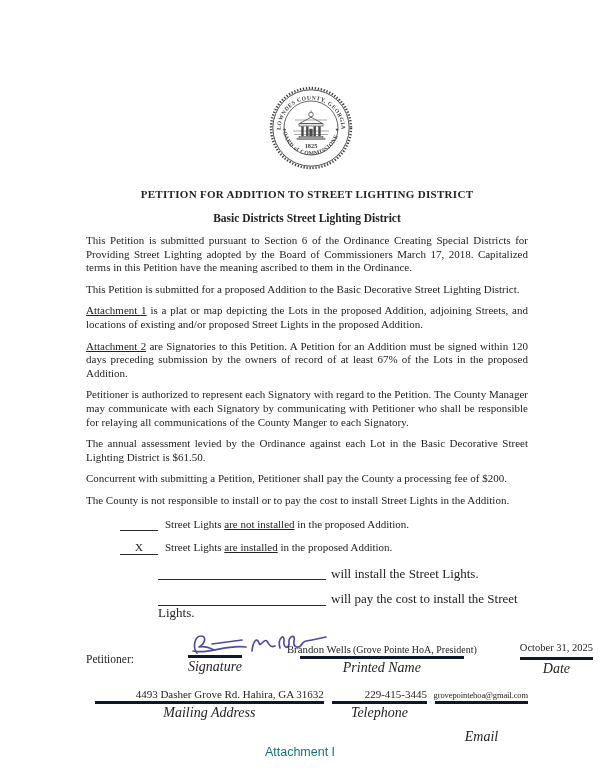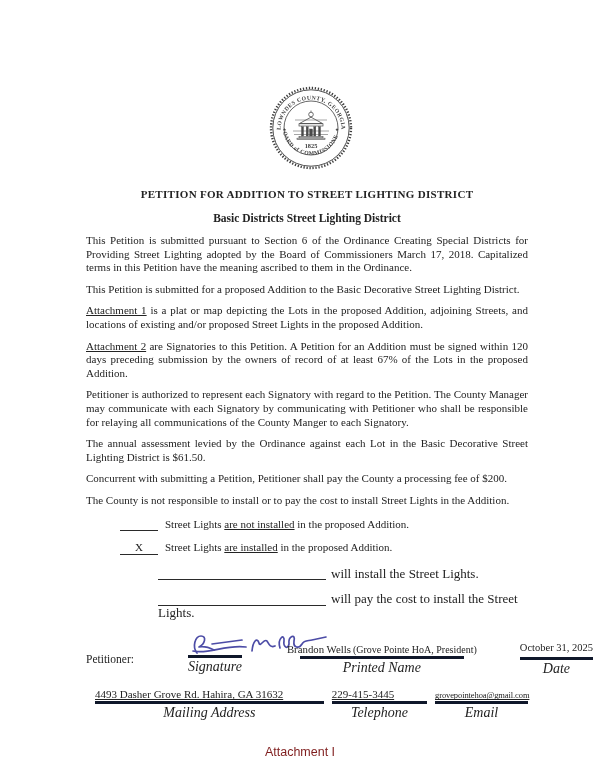--- a/index.html
+++ b/index.html
@@ -52,32 +52,32 @@
   .col-name{ width:164px; margin-left:10px; }
   .col-name .sig-line{ font-size:10.8px; text-align:center; display:flex; align-items:flex-end; justify-content:center; white-space:nowrap; padding-bottom:1px;}
   .name-paren{ font-size:10px; margin-left:2px; }
   .col-date{ width:78px; margin-left:8px; }
   .col-date .sig-line{ font-size:10.5px; text-align:center; display:flex; align-items:flex-end; justify-content:center; white-space:nowrap; padding-bottom:4px; }
   .sig-row2{ margin-top:7px; display:flex; align-items:flex-start; margin-left:9px; }
   .col-address{ width:250px; }
   .col-address .sig-line{ font-size:11px; }
   .col-phone{ width:104px; margin-left:8px; }
   .col-phone .sig-line{ font-size:11px; }
-  .col-email{ width:93px; margin-left:8px; }
+  .col-email{ width:93px; margin-left:8px;gap:24px; }
   .col-email .sig-line{ font-size:8.5px; letter-spacing:-0.1px; }
   .sig-row2 .sig-line{
-    height:16px; display:flex; align-items:flex-end; justify-content:flex-start;
-    white-space:nowrap; padding-bottom:1px;text-decoration:underline;
+    height:16px; display:flex; align-items:flex-end; justify-content:flex-end;
+    white-space:nowrap; padding-bottom:1px;
   }
   .handwriting{ position:absolute; left:2px; bottom:-4px; }
   .footer-caption{
     position:absolute; left:0; right:0; top:745px;
     text-align:center;
     font-family:"Liberation Sans", sans-serif;
-    font-size:12.5px; color:#7f1d1d;
+    font-size:12.5px; color:#0f766e;
   }
 </style>
 </head>
 <body>
 
 <div class="page">
 
   <div class="seal-wrap">
     <svg width="84" height="84" viewBox="0 0 84 84">
       <circle cx="42" cy="42" r="40" fill="none" stroke="#3c3c3c" stroke-width="2.4" stroke-dasharray="1.3 1.7"></circle>

